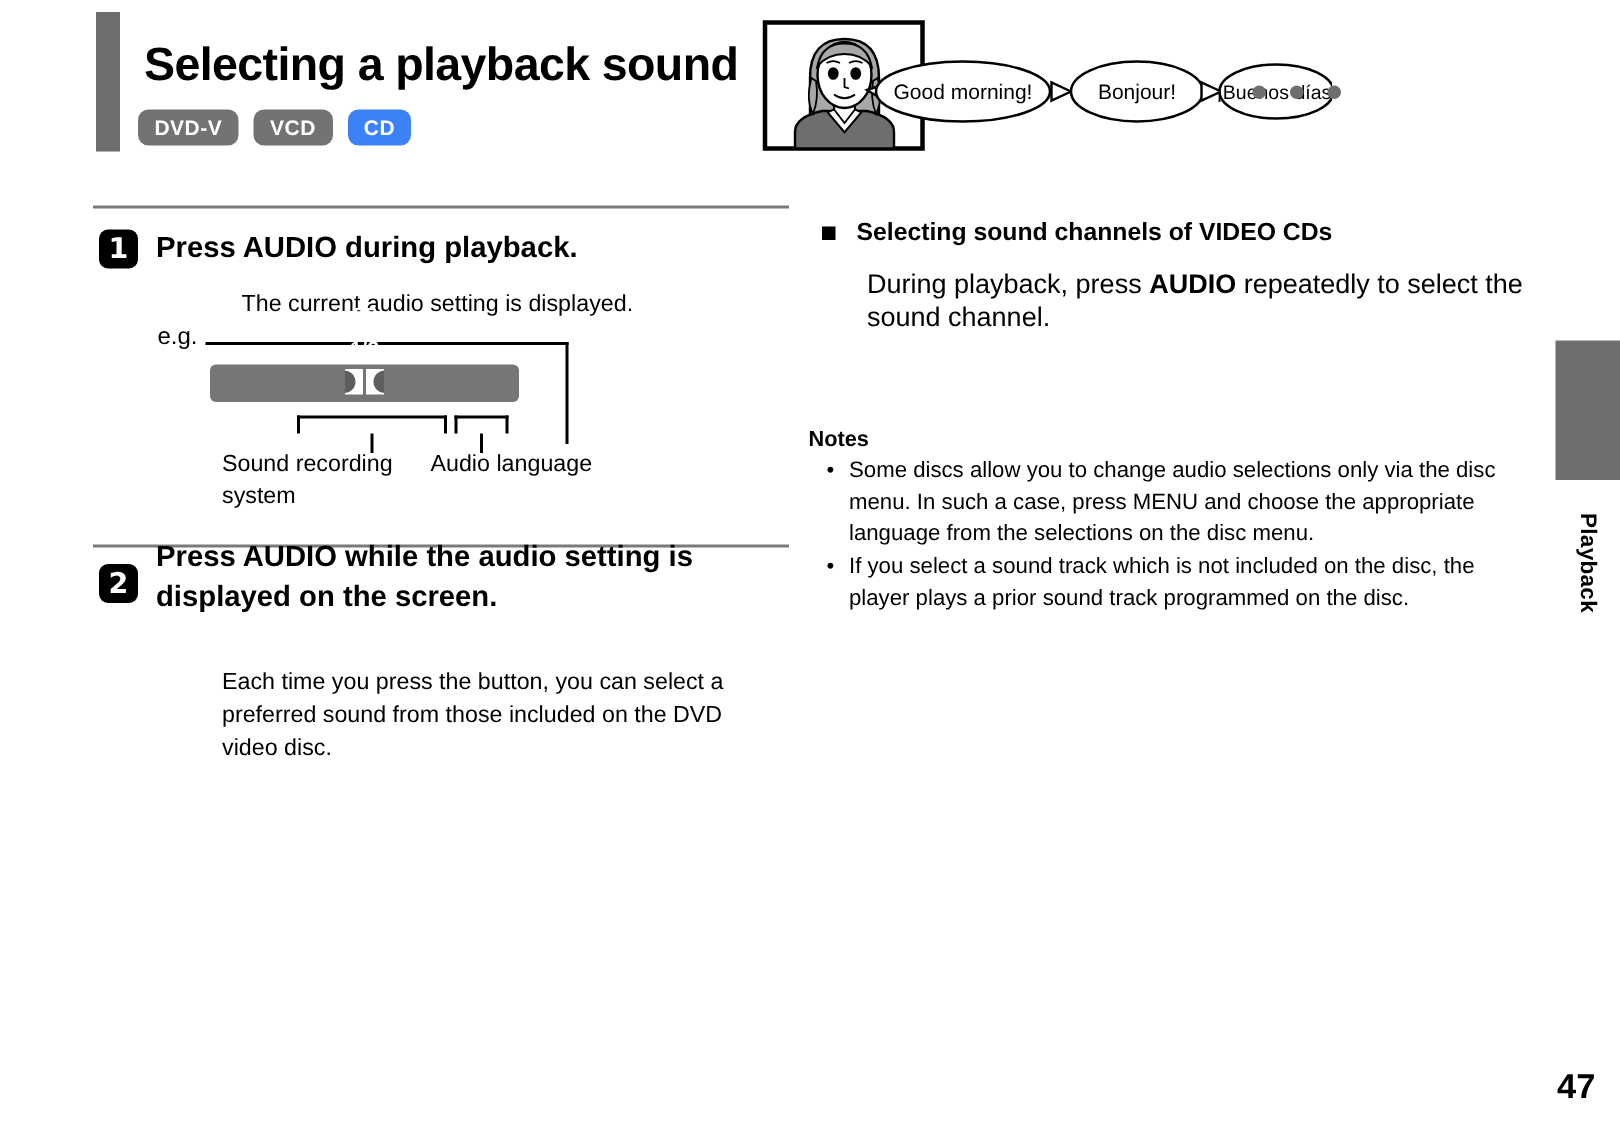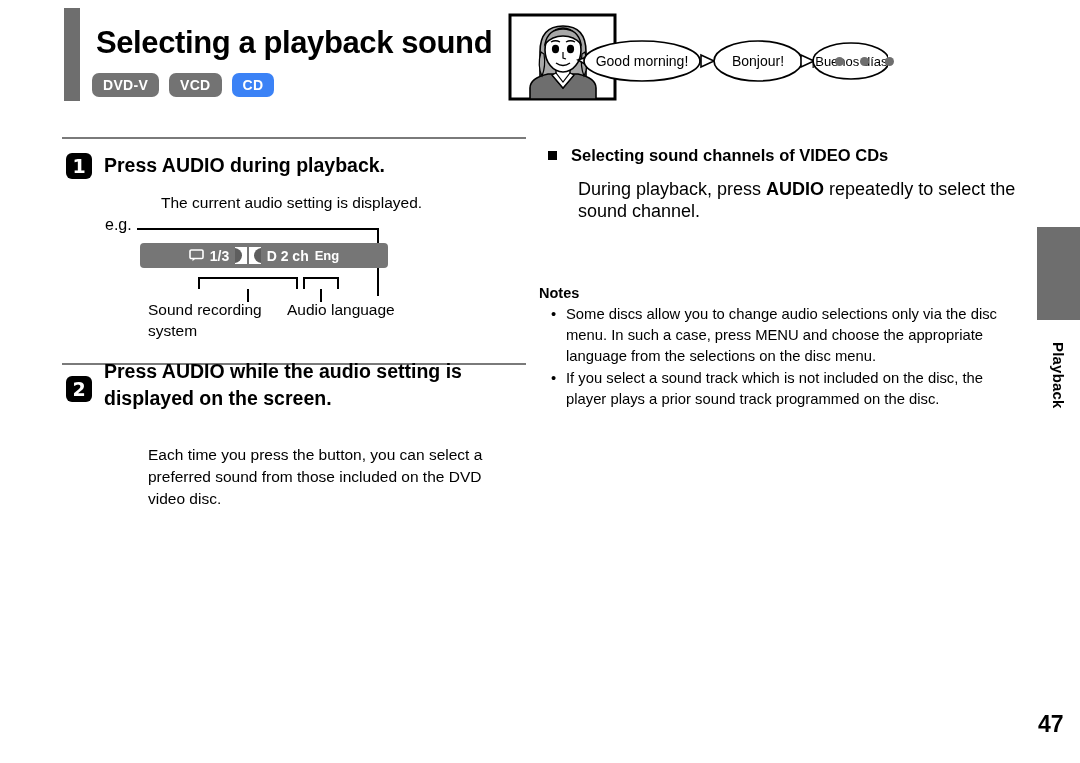--- a/index.html
+++ b/index.html
@@ -140,32 +140,33 @@
     top: 228px;
     width: 2px;
     height: 68px;
     background: #000000;
   }
 
   #osd-bar {
     position: absolute;
     left: 140px;
     top: 243px;
-    width: 248px;
+    width: 206px;
     height: 25px;
     background: #767676;
     border-radius: 4px;
     display: flex;
     align-items: center;
     justify-content: center;
     gap: 6px;
     color: #ffffff;
     font-size: 13.5px;
     font-weight: bold;
     box-sizing: border-box;
+    flex-direction: column;
   }
   #osd-subtitle-icon { display: flex; align-items: center; }
   #osd-track { font-size: 14px; }
   #dolby-logo {
     display: flex;
     gap: 1.5px;
     align-items: center;
   }
   .dolby-half {
     width: 12px;

